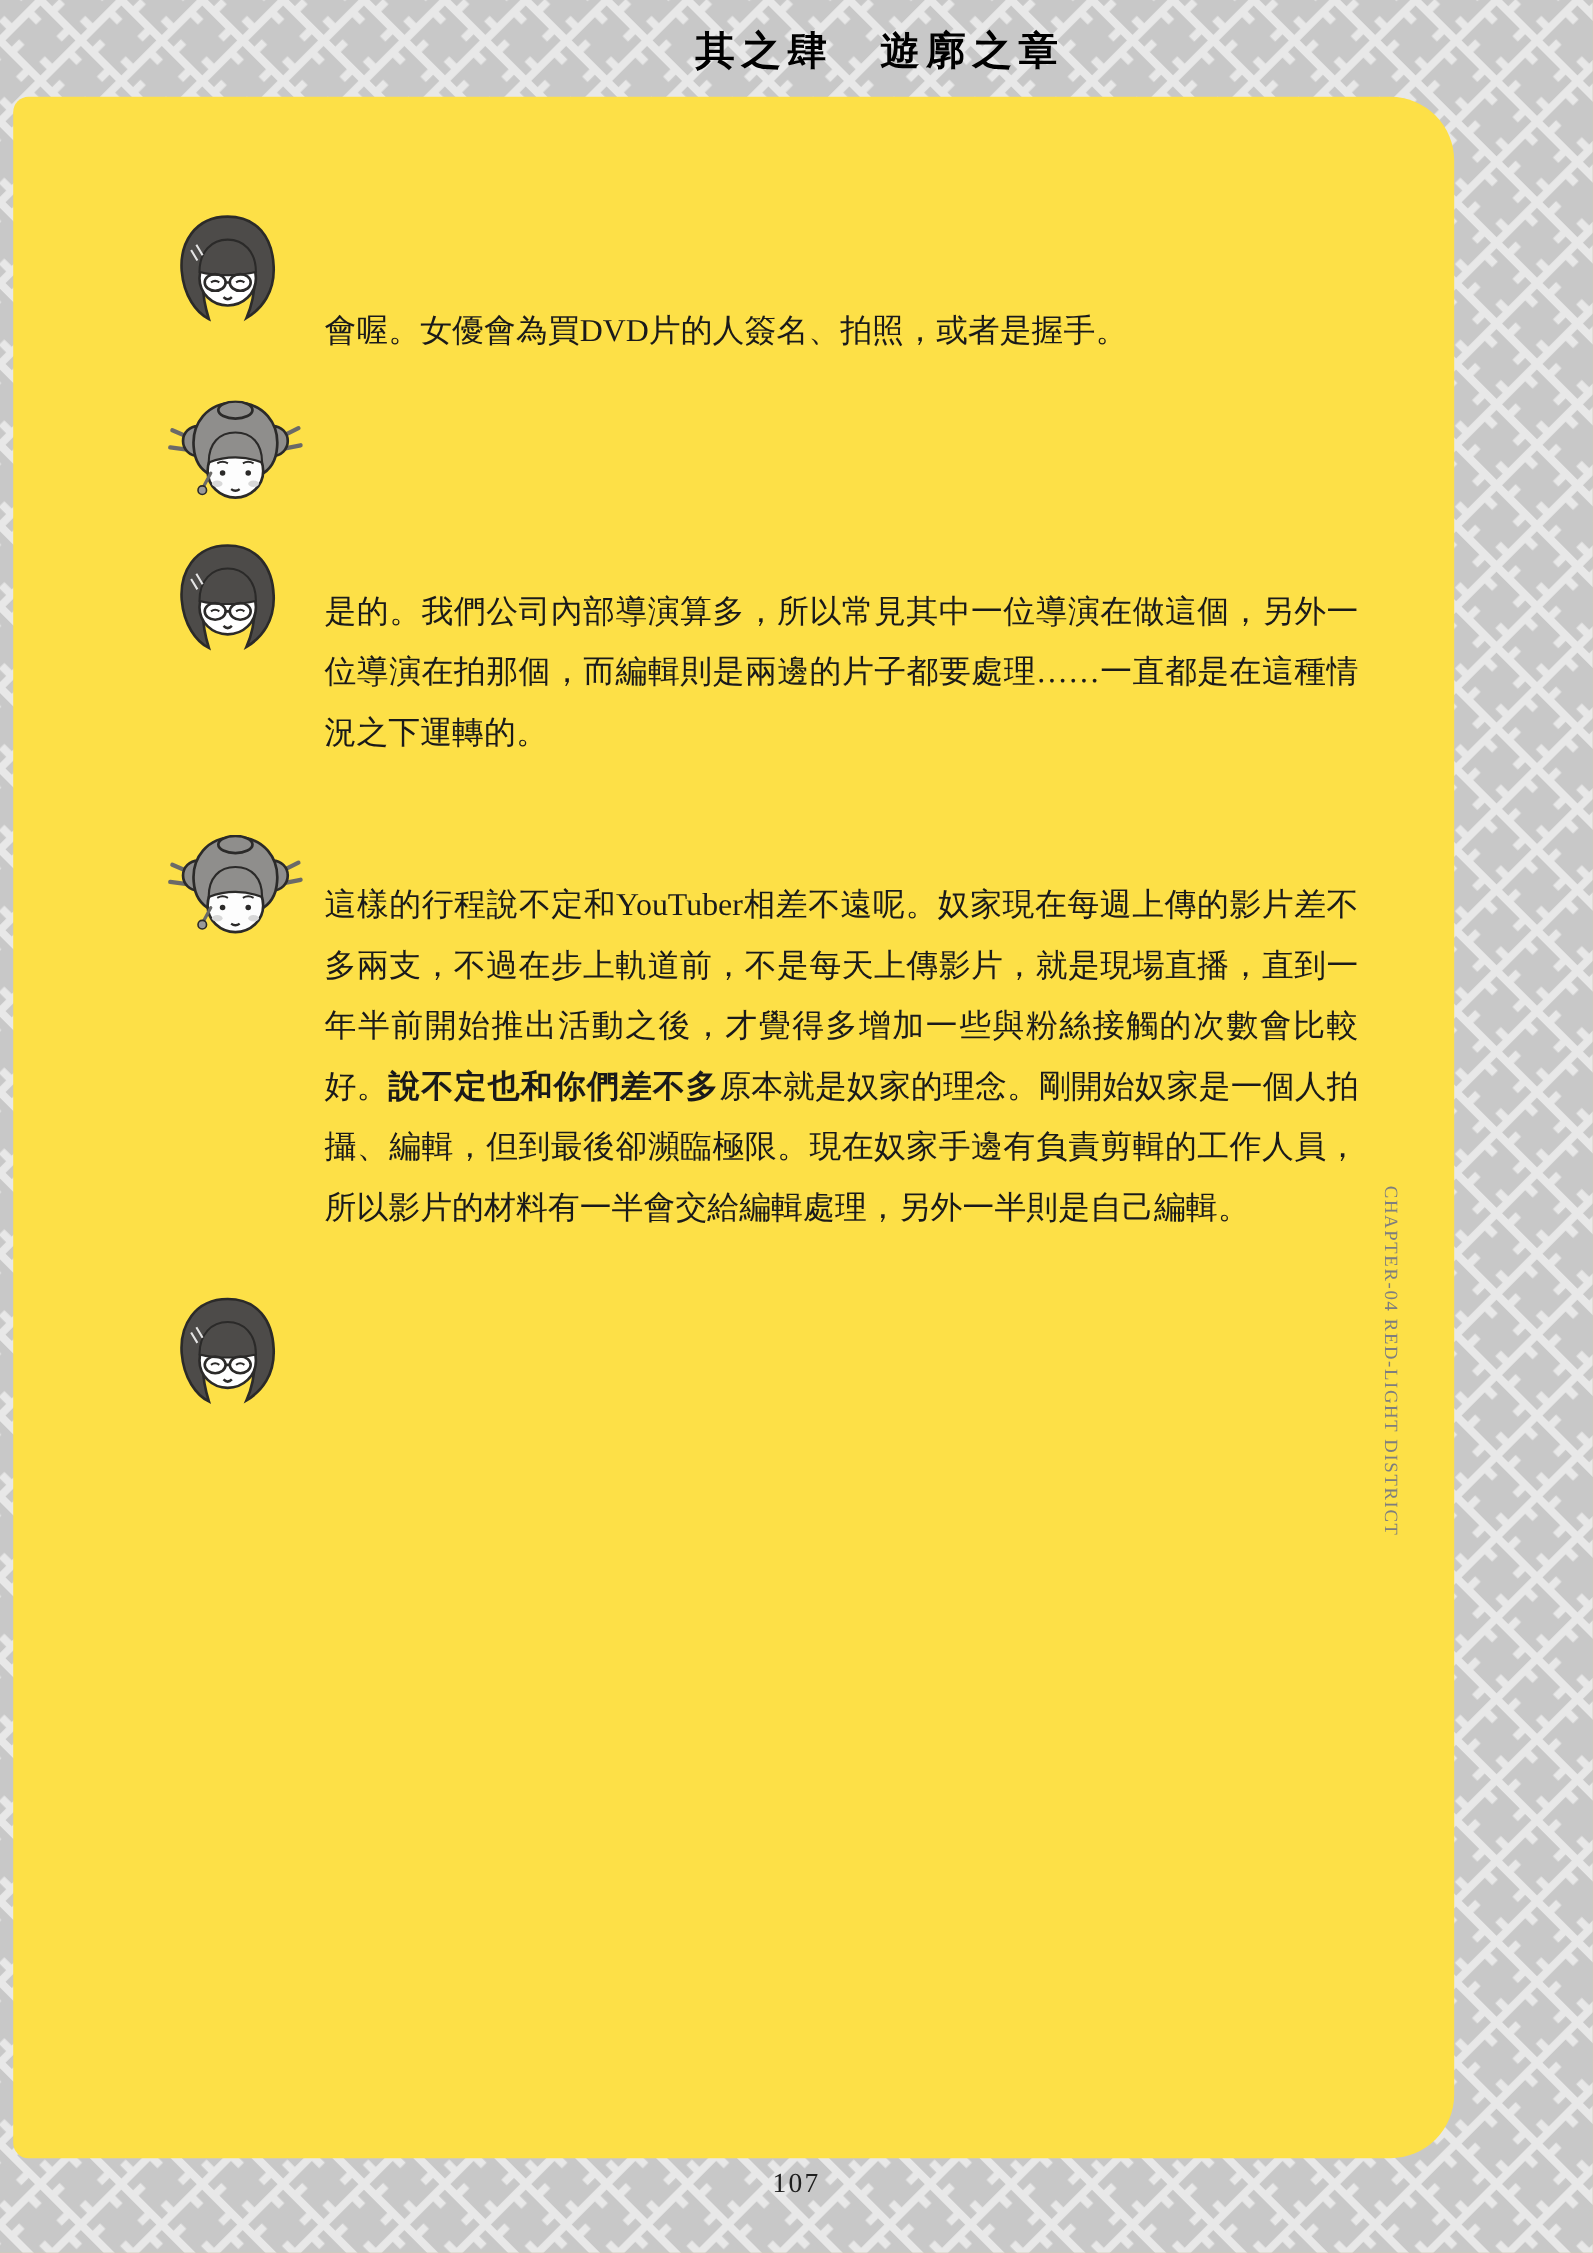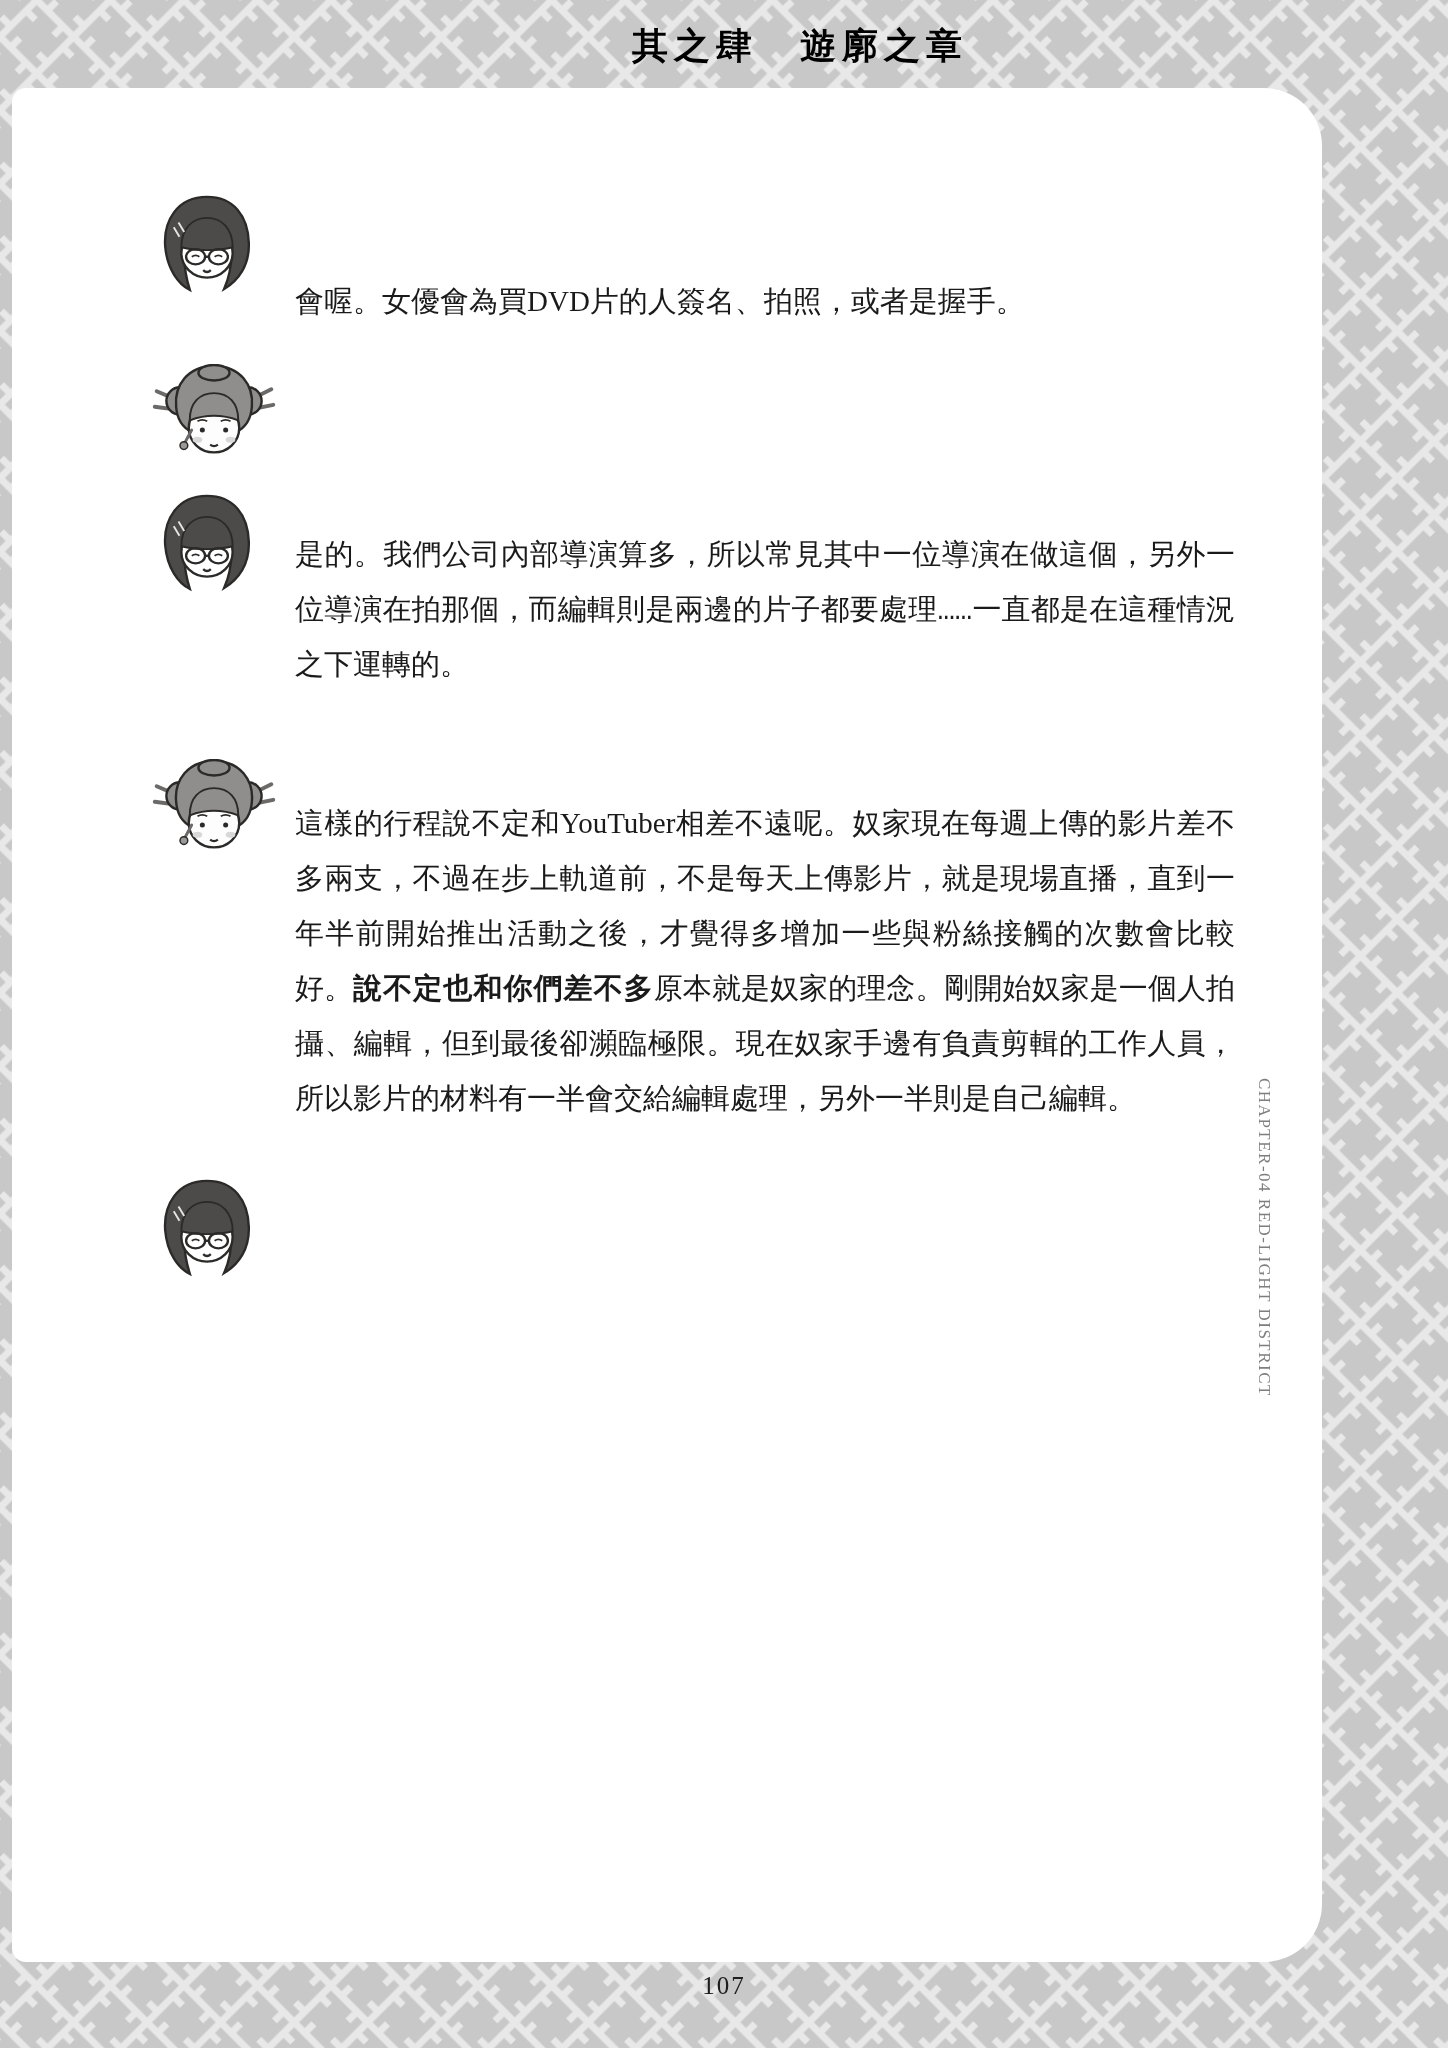--- a/index.html
+++ b/index.html
@@ -9,27 +9,27 @@
     background:#c9c9c9;
   }
   .bg{position:absolute;left:0;top:0;z-index:0;}
   .chapter-header{
     position:absolute;top:22px;left:0;width:968px;z-index:2;
     text-align:right;font-family:"Liberation Sans","DejaVu Sans",sans-serif;
     font-weight:800;font-size:36px;letter-spacing:6px;color:#000000;
   }
   .page{
     position:absolute;left:12px;top:88px;width:1310px;height:1874px;z-index:1;
-    background:#ffffff;border-radius:14px 58px 58px 14px;
+    background:#fde047;border-radius:14px 58px 58px 14px;
   }
   .dialogue{position:absolute;left:138px;top:157px;width:1090px;}
   .entry{display:flex;align-items:flex-start;}
   .entry:nth-of-type(1){margin-bottom:58px;}
   .entry:nth-of-type(2){margin-bottom:34px;}
-  .entry:nth-of-type(3){margin-bottom:44px;font-family:Liberation Mono, monospace;}
+  .entry:nth-of-type(3){margin-bottom:44px;}
   .entry:nth-of-type(4){margin-bottom:30px;}
   .avatar-col{width:145px;flex:none;margin-top:-8px;}
   .entry:nth-of-type(1) .avatar-col,
   .entry:nth-of-type(2) .avatar-col{margin-top:-52px;}
   .avatar-col svg{display:block;}
   .text-col{
     width:940px;flex:none;color:#1a1a1a;
     font-size:29px;line-height:55px;text-align:justify;
   }
   .seg{font-weight:400;}

